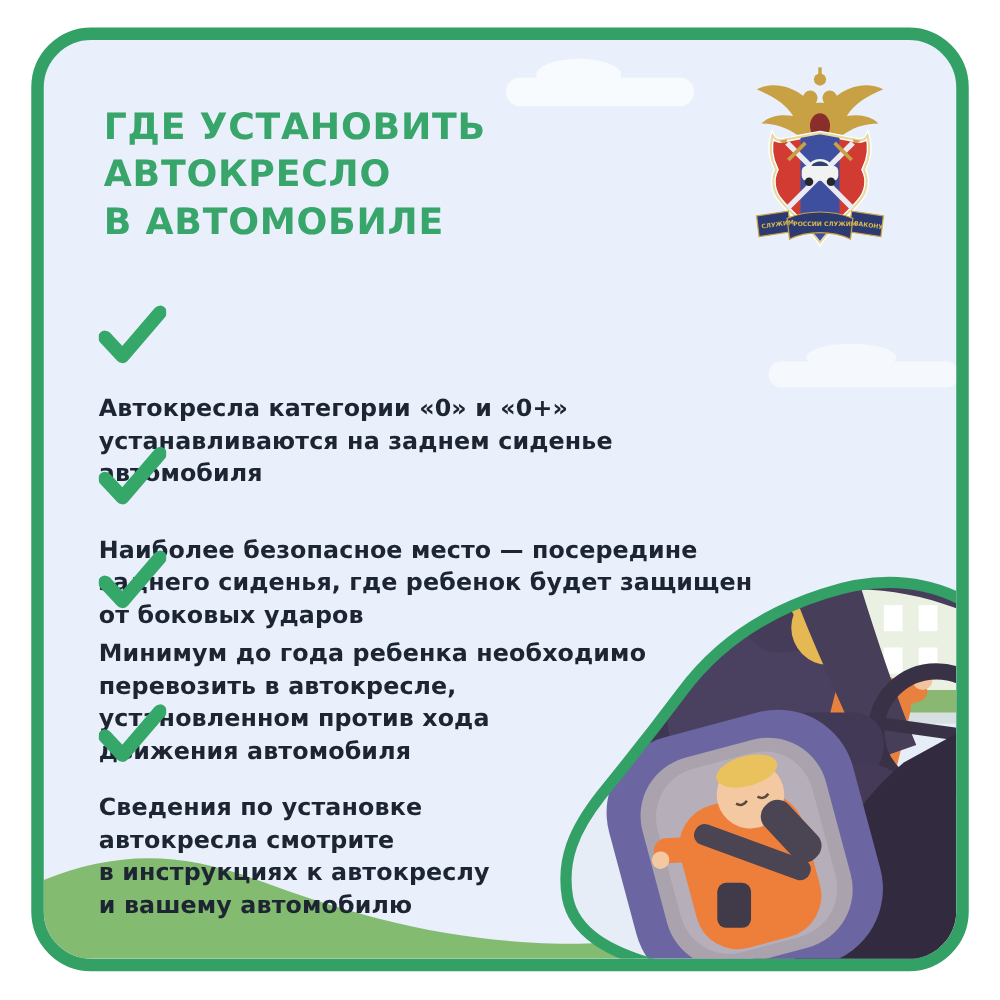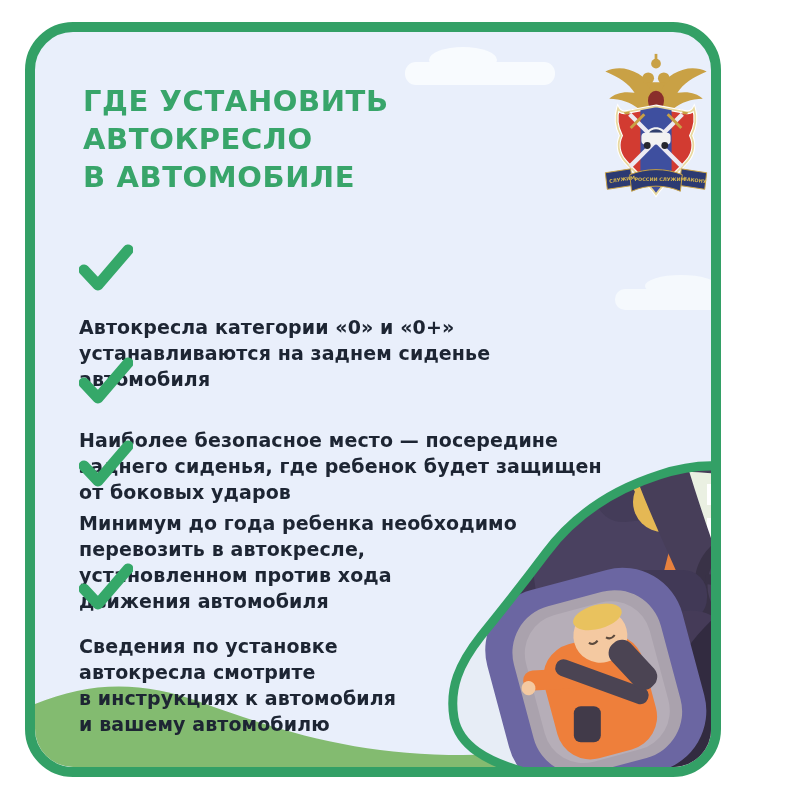--- a/index.html
+++ b/index.html
@@ -2,21 +2,21 @@
 <html><head>
 <meta charset="utf-8">
 <style>
   html,body{margin:0;padding:0;}
   body{
     width:800px;height:800px;background:#ffffff;overflow:hidden;
     font-family:"DejaVu Sans","Liberation Sans",sans-serif;
     position:relative;
   }
   .card{
-    position:absolute;left:25px;top:22px;width:696px;height:755px;
+    position:absolute;left:25px;top:22px;width:750px;height:755px;
     box-sizing:border-box;border:10px solid #33a066;border-radius:48px;
     background:#e9effb;overflow:hidden;
   }
   .scene{position:absolute;left:0;top:0;}
   .title{
     position:absolute;left:48px;top:50px;
     font-size:29px;line-height:38px;font-weight:bold;color:#38a56a;
     letter-spacing:.6px;white-space:pre-line;margin:0;
   }
   .emblem{position:absolute;left:562px;top:18px;}
@@ -209,17 +209,17 @@
 перевозить в автокресле,
 установленном против хода
 движения автомобиля</p>
   </div>
   <div class="check-item ci-4">
     <svg width="54" height="48" viewBox="0 0 54 48">
       <polyline points="5,26 19,41 49,6" fill="none" stroke="#35a869" stroke-width="11" stroke-linecap="round" stroke-linejoin="round"></polyline>
     </svg>
     <p>Сведения по установке
 автокресла смотрите
-в инструкциях к автомобиля
+в инструкциях к автокреслу
 и вашему автомобилю</p>
   </div>
 
 </div>
 
 </body></html>

